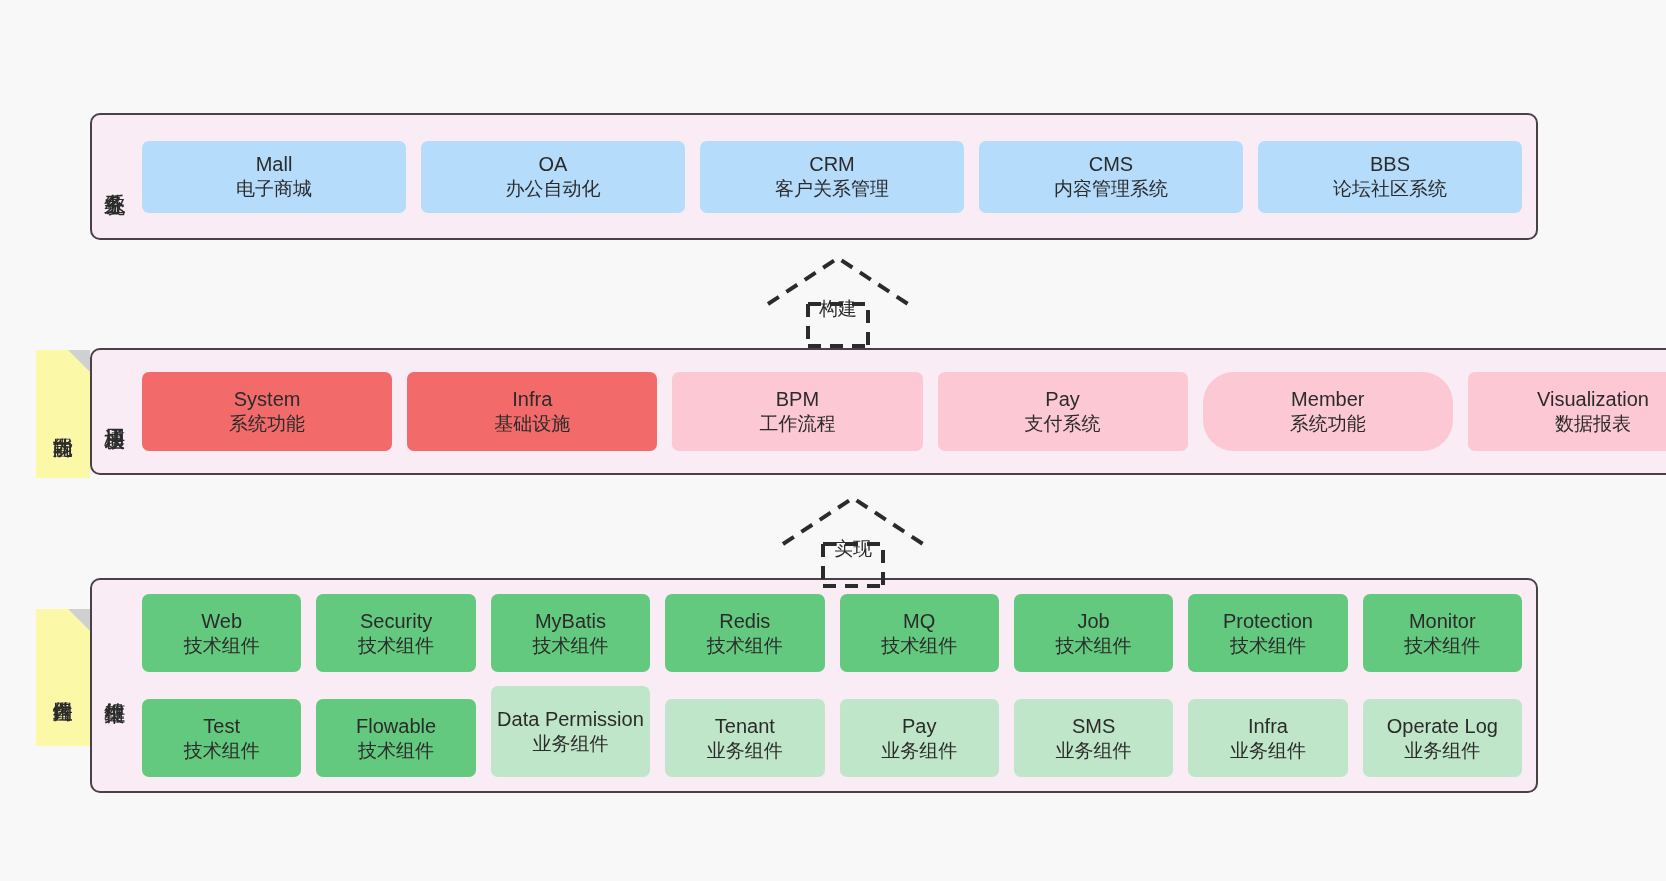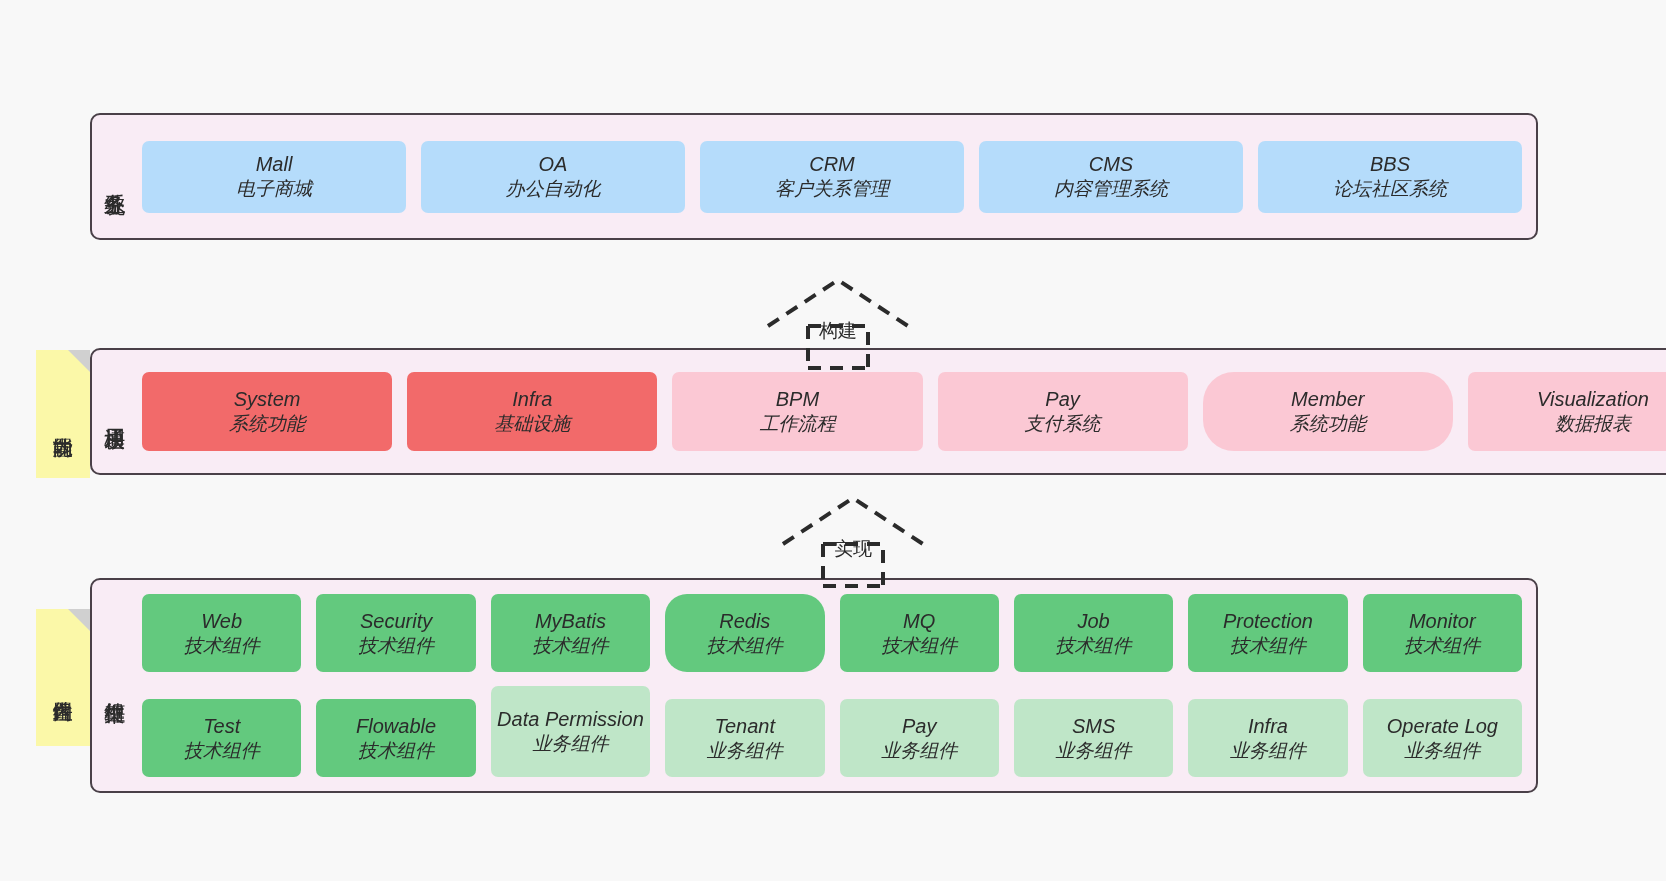--- a/index.html
+++ b/index.html
@@ -60,21 +60,20 @@
     flex: 1 1 0;
     border-radius: 7px;
     display: flex;
     flex-direction: column;
     align-items: center;
     justify-content: center;
     text-align: center;
     color: #2b2b2b;
     padding: 6px 4px;
     line-height: 1.25;
-    font-style: italic;
   }
   .box .en { font-size: 20px; }
   .box .cn { font-size: 19px; }
 
   .c-blue   { background: #b5dcfb; }
   .c-red    { background: #f26a6a; }
   .c-pink   { background: #fbc8d4; }
   .c-green  { background: #63c97e; }
   .c-lgreen { background: #bfe6c8; }
 
@@ -141,21 +140,21 @@
           <span class="cn">内容管理系统</span>
         </div>
         <div class="box c-blue" style="height:72px;">
           <span class="en">BBS</span>
           <span class="cn">论坛社区系统</span>
         </div>
       </div>
     </div>
   </div>
 
-  <div class="arrow" style="left:760px; top:274px; width:190px; height:96px;">
+  <div class="arrow" style="left:760px; top:252px; width:190px; height:96px;">
     <svg width="190" height="96" viewBox="0 0 190 96">
       <path d="M 8 52 L 78 6 L 148 52" fill="none" stroke="#2b2b2b" stroke-width="4" stroke-dasharray="13,9" stroke-linecap="butt"></path>
       <path d="M 48 52 L 108 52 L 108 96" fill="none" stroke="#2b2b2b" stroke-width="4" stroke-dasharray="13,9"></path>
       <path d="M 48 52 L 48 96" fill="none" stroke="#2b2b2b" stroke-width="4" stroke-dasharray="13,9"></path>
       <path d="M 48 94 L 108 94" fill="none" stroke="#2b2b2b" stroke-width="4" stroke-dasharray="13,9"></path>
     </svg>
     <span class="lbl" style="top:44px; left:78px;">构建</span>
   </div>
 
   <div class="note" style="left:36px; top:350px; width:54px; height:128px;">
@@ -219,21 +218,21 @@
           <span class="cn">技术组件</span>
         </div>
         <div class="box c-green" style="height:78px;">
           <span class="en">Security</span>
           <span class="cn">技术组件</span>
         </div>
         <div class="box c-green" style="height:78px;">
           <span class="en">MyBatis</span>
           <span class="cn">技术组件</span>
         </div>
-        <div class="box c-green" style="height:78px;border-radius:22px;">
+        <div class="box c-green" style="height:78px;">
           <span class="en">Redis</span>
           <span class="cn">技术组件</span>
         </div>
         <div class="box c-green" style="height:78px;">
           <span class="en">MQ</span>
           <span class="cn">技术组件</span>
         </div>
         <div class="box c-green" style="height:78px;">
           <span class="en">Job</span>
           <span class="cn">技术组件</span>

